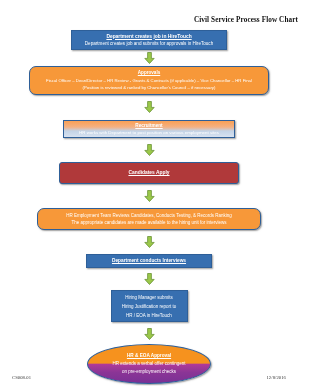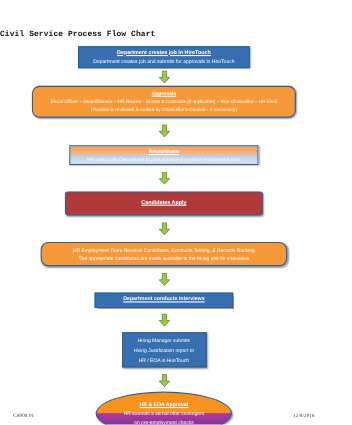--- a/index.html
+++ b/index.html
@@ -15,28 +15,28 @@
     position: relative;
   }
   .page {
     width: 298px;
     height: 386px;
     position: relative;
     background: #ffffff;
     box-sizing: border-box;
   }
   .chart-title {
-    text-align: left;
-    font-family: Liberation Mono, monospace;
+    text-align: right;
+    font-family: Liberation Serif, serif;
     font-weight: bold;
     font-size: 7.2px;
     color: #111111;
     letter-spacing: 0.1px;
     margin: 0;
-    padding-top: 28px;
+    padding-top: 16px;
     line-height: 9px;
   }
   .flow {
     display: flex;
     flex-direction: column;
     align-items: center;
     width: 100%;
   }
   .node {
     position: relative;

